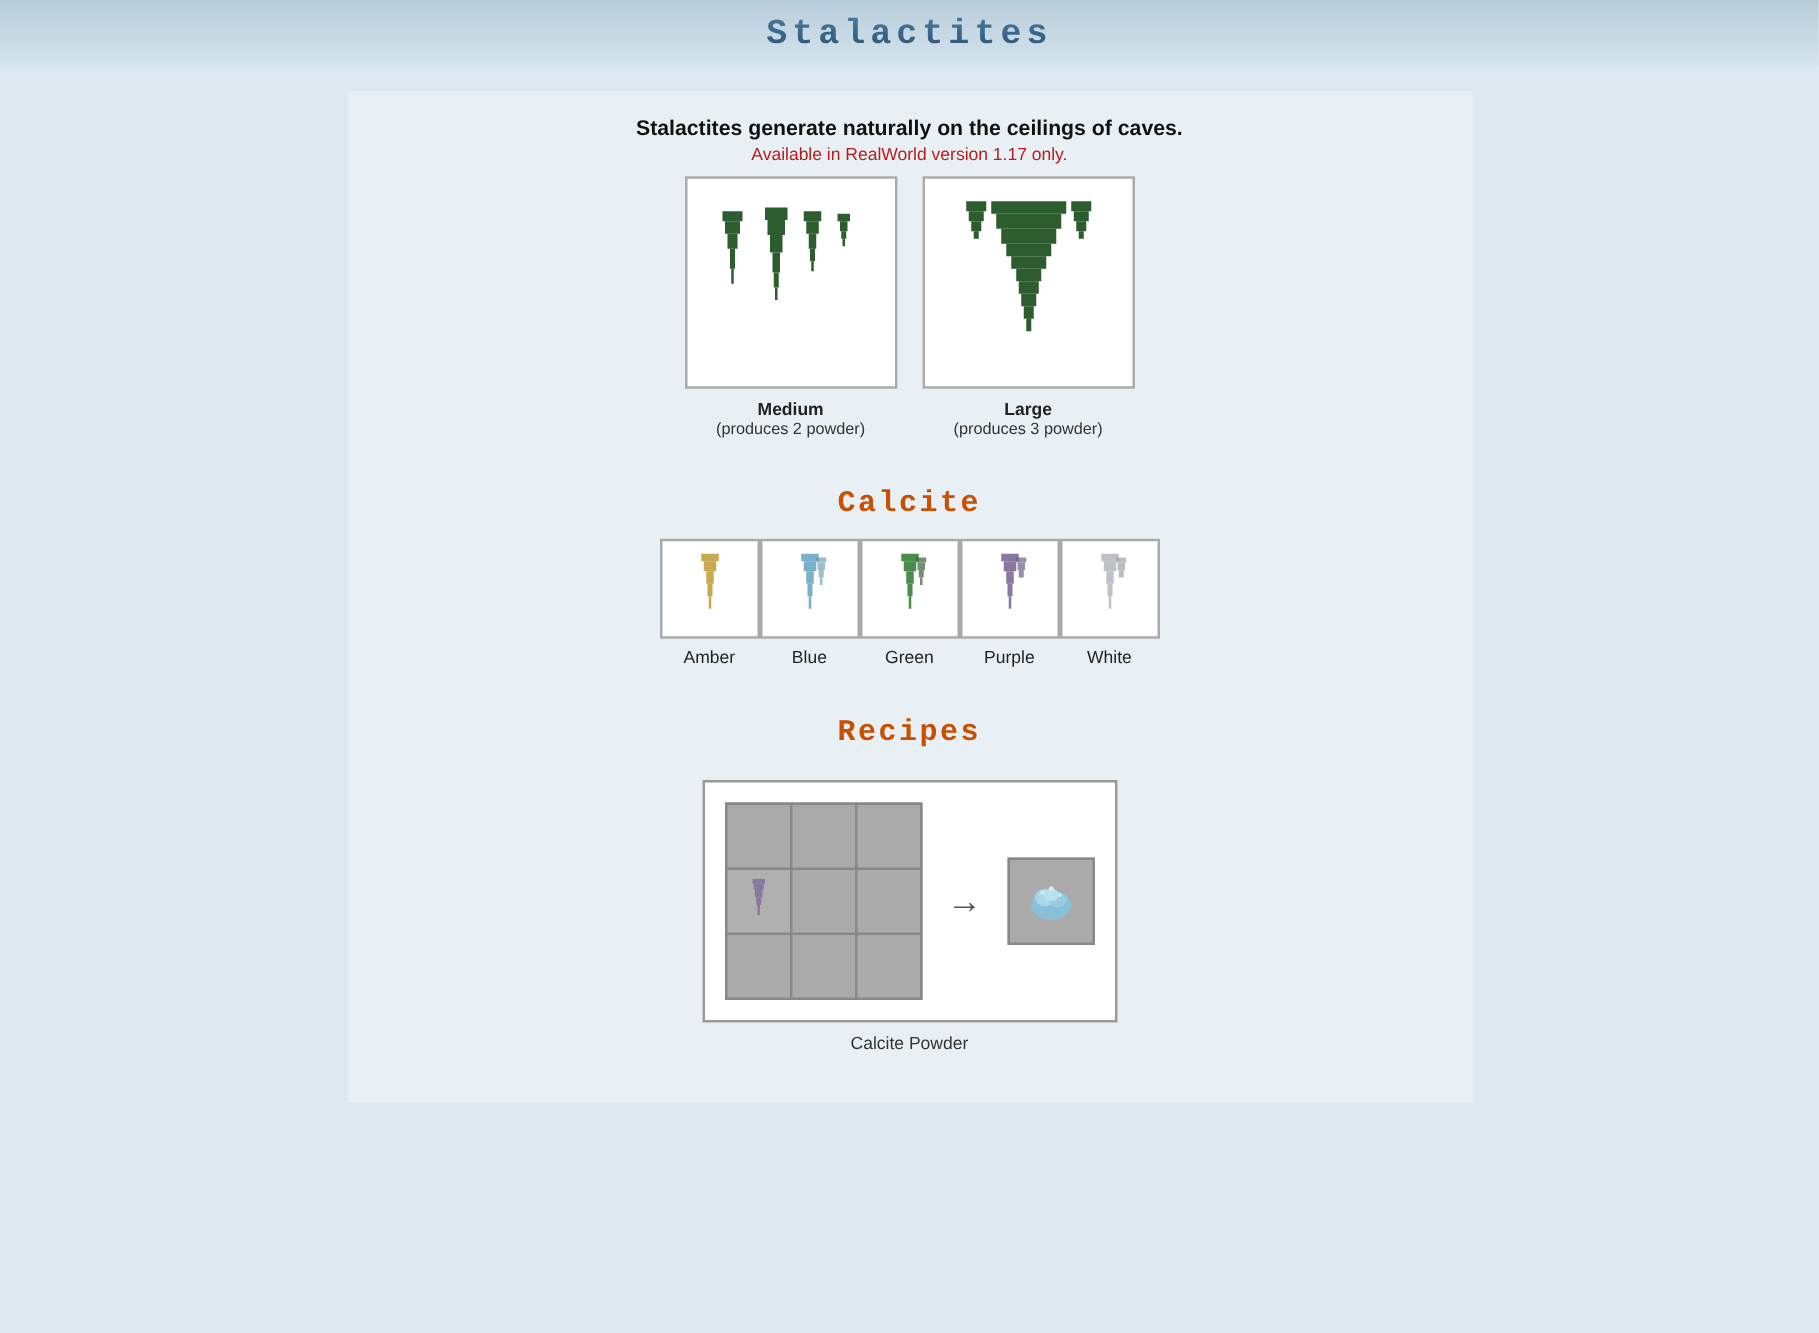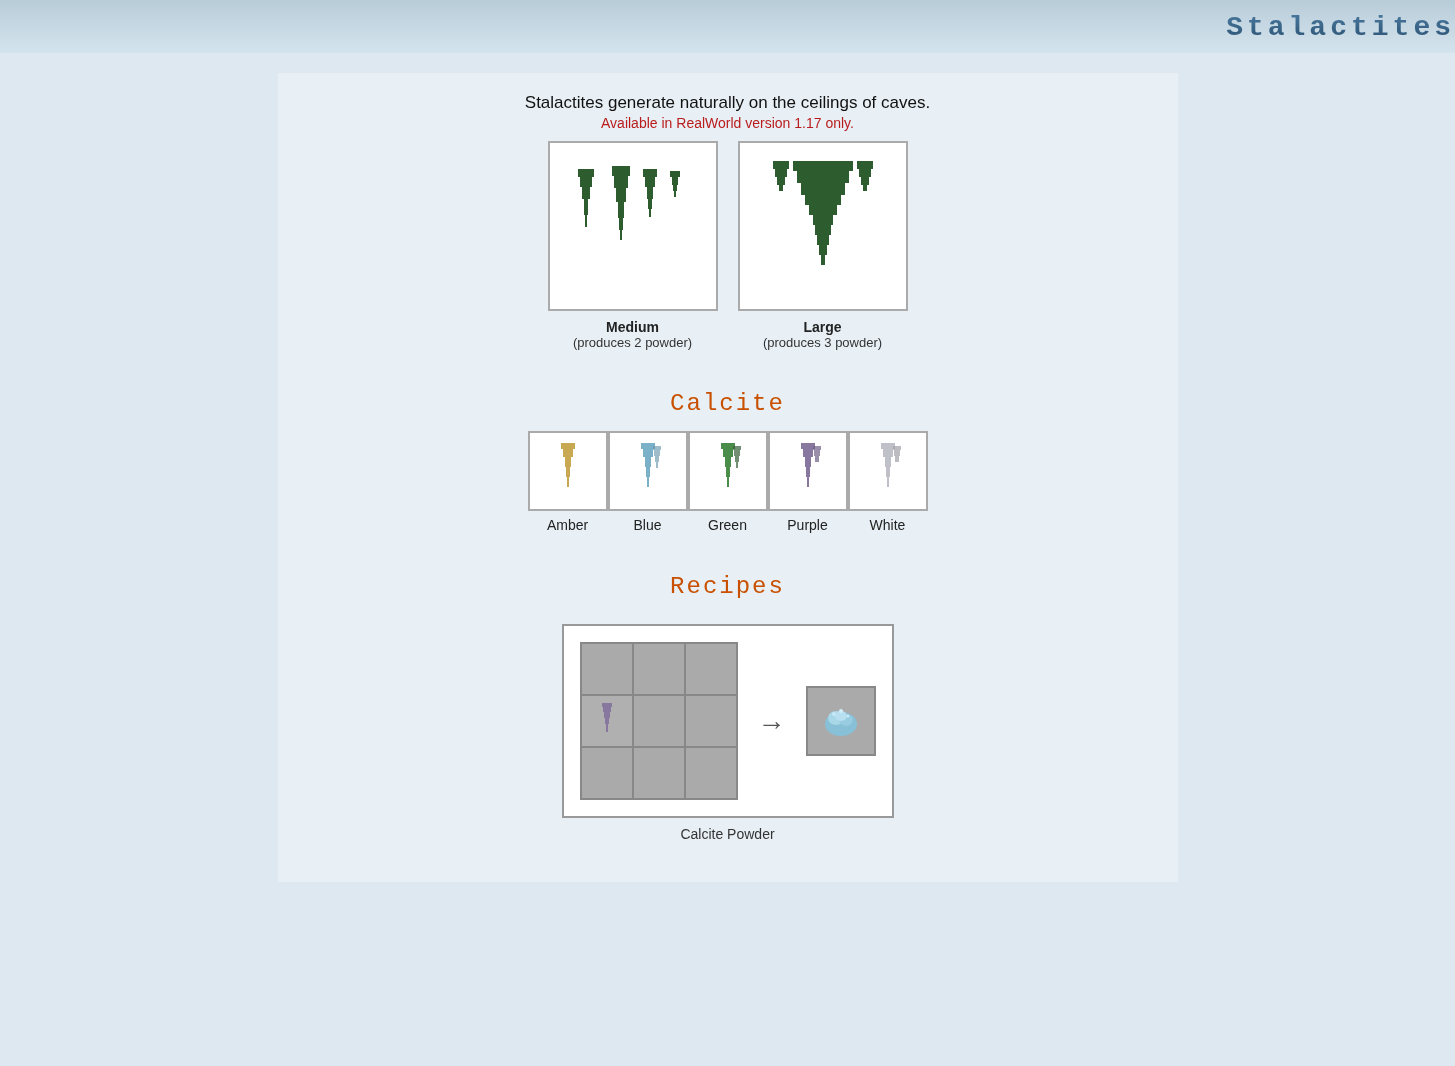--- a/index.html
+++ b/index.html
@@ -11,21 +11,21 @@
       display: flex;
       flex-direction: column;
       align-items: center;
     }
 
     
     .header-banner {
       width: 100%;
       background: linear-gradient(to bottom, #b8ccd8, #d4e4ee);
       padding: 12px 0 10px;
-      text-align: right;
+      text-align: center;
       margin-bottom: 20px;
     }
 
     .page-title {
       font-family: 'Courier New', monospace;
       font-size: 28px;
       font-weight: bold;
       color: #2a4a6a;
       letter-spacing: 4px;
       background: linear-gradient(to bottom, #4a7aa0, #2a5070);
@@ -39,21 +39,21 @@
       max-width: 95%;
       display: flex;
       flex-direction: column;
       align-items: center;
       background: #e8f0f5;
       padding: 10px 40px 40px;
     }
 
     .description-bold {
       font-size: 17px;
-      font-weight: normal;
+      font-weight: bold;
       color: #111;
       text-align: center;
       margin-top: 10px;
     }
 
     .version-note {
       font-size: 14px;
       color: #b91c1c;
       text-align: center;
       margin-top: 2px;
@@ -108,21 +108,21 @@
     .size-sublabel {
       font-size: 13px;
       color: #333;
       text-align: center;
     }
 
     
     .section-title {
       font-family: 'Courier New', monospace;
       font-size: 24px;
-      font-weight: normal;
+      font-weight: bold;
       color: #c85000;
       text-align: center;
       margin-top: 30px;
       margin-bottom: 14px;
       letter-spacing: 2px;
     }
 
     
     .calcite-row {
       display: flex;

